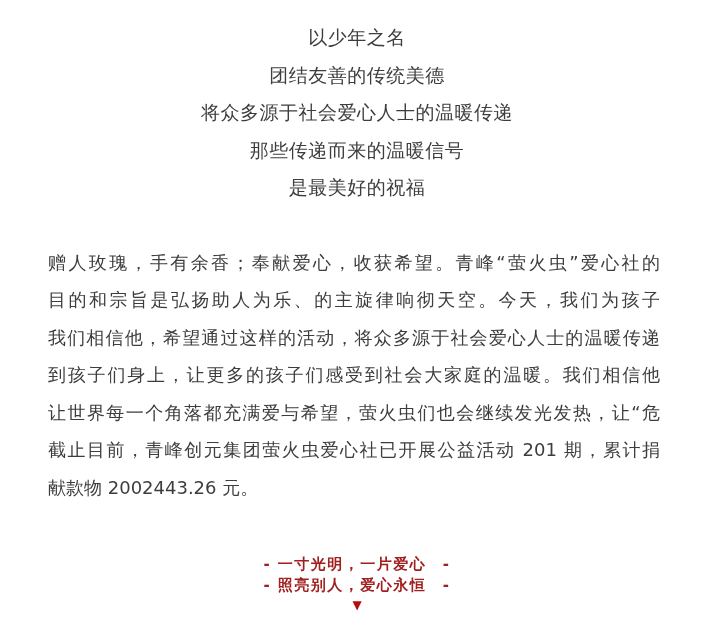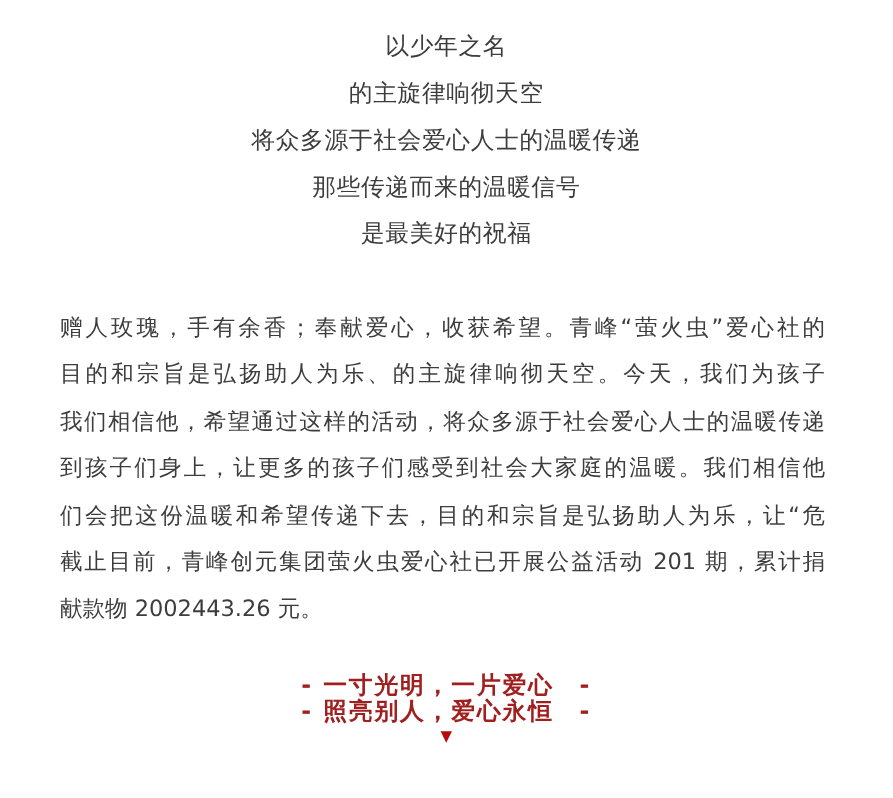--- a/index.html
+++ b/index.html
@@ -38,55 +38,55 @@
   }
   .body-line {
     text-align: justify;
     text-align-last: justify;
   }
   .body-line.last {
     text-align: justify;
     text-align-last: left;
   }
   .slogan {
-    margin-top: 32px;
+    margin-top: 48px;
     text-align: center;
     color: #a01f1f;
     font-weight: bold;
-    font-size: 19px;
+    font-size: 15px;
     line-height: 21px;
     letter-spacing: 1.5px;
   }
   .arrow {
     margin-top: 2px;
     text-align: center;
     color: #b30d0d;
     font-size: 12px;
     line-height: 15px;
   }
 </style>
 </head>
 <body>
 
 <div class="page">
 
   <div class="poem">
     <div class="poem-line">以少年之名</div>
-    <div class="poem-line">的主旋律响彻天空</div>
+    <div class="poem-line">团结友善的传统美德</div>
     <div class="poem-line">将众多源于社会爱心人士的温暖传递</div>
     <div class="poem-line">那些传递而来的温暖信号</div>
     <div class="poem-line">是最美好的祝福</div>
   </div>
 
   <div class="body-text">
     <div class="body-line">赠人玫瑰，手有余香；奉献爱心，收获希望。青峰“萤火虫”爱心社的</div>
     <div class="body-line">目的和宗旨是弘扬助人为乐、的主旋律响彻天空。今天，我们为孩子</div>
     <div class="body-line">我们相信他，希望通过这样的活动，将众多源于社会爱心人士的温暖传递</div>
     <div class="body-line">到孩子们身上，让更多的孩子们感受到社会大家庭的温暖。我们相信他</div>
-    <div class="body-line">们会把这份温暖和希望传递下去，目的和宗旨是弘扬助人为乐，让“危</div>
+    <div class="body-line">让世界每一个角落都充满爱与希望，萤火虫们也会继续发光发热，让“危</div>
     <div class="body-line">截止目前，青峰创元集团萤火虫爱心社已开展公益活动 201 期，累计捐</div>
     <div class="body-line last">献款物 2002443.26 元。</div>
   </div>
 
   <div class="slogan">
     <div class="slogan-line">- 一寸光明，一片爱心　-</div>
     <div class="slogan-line">- 照亮别人，爱心永恒　-</div>
   </div>
 
   <div class="arrow">▼</div>

